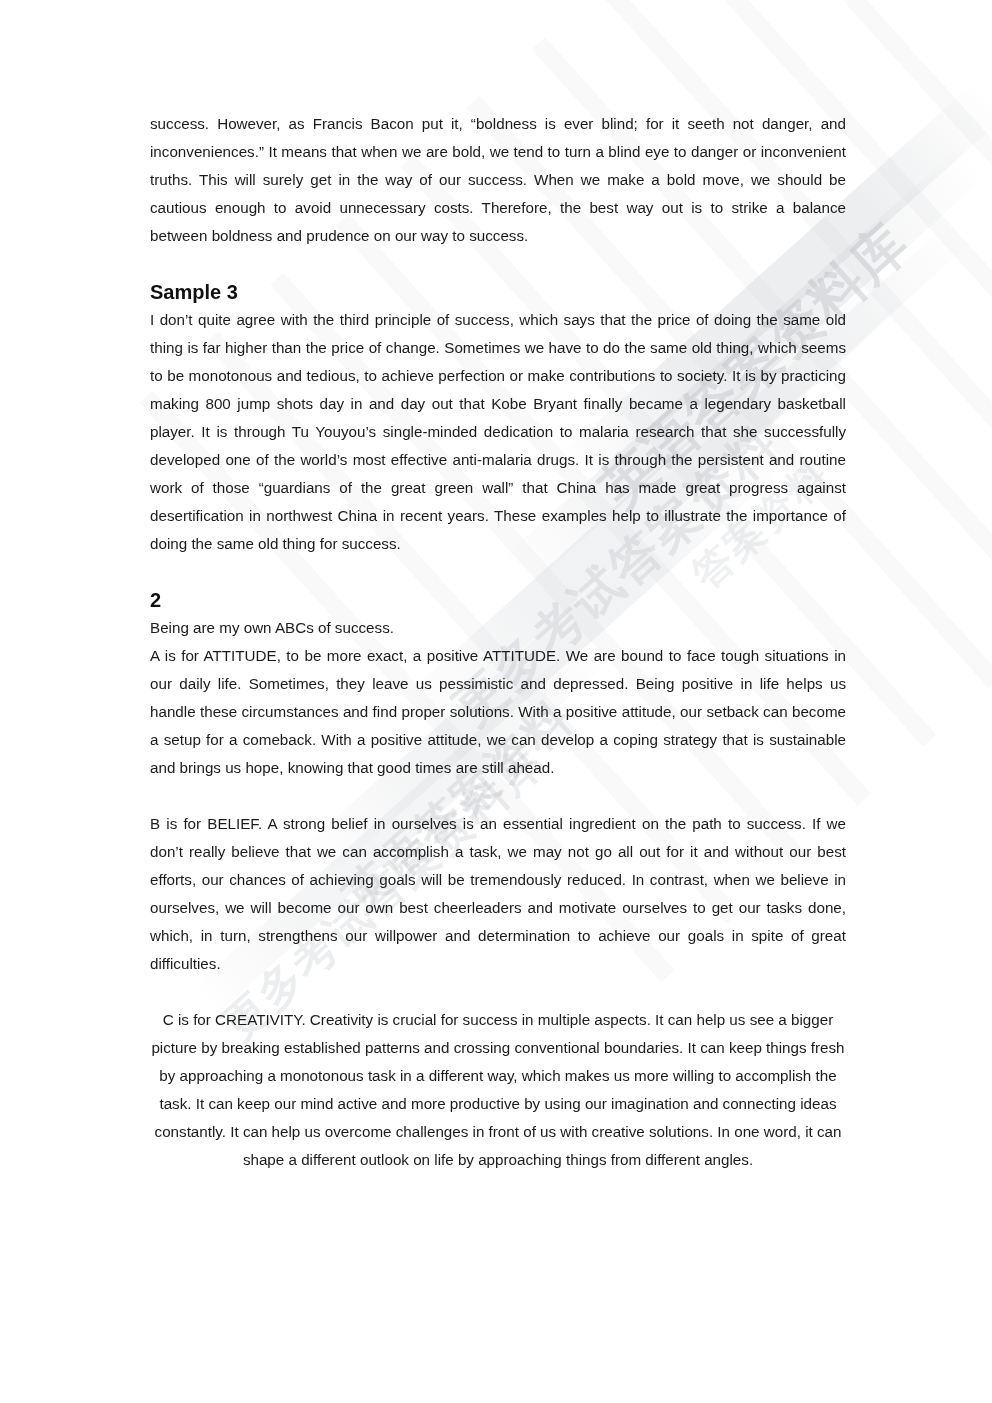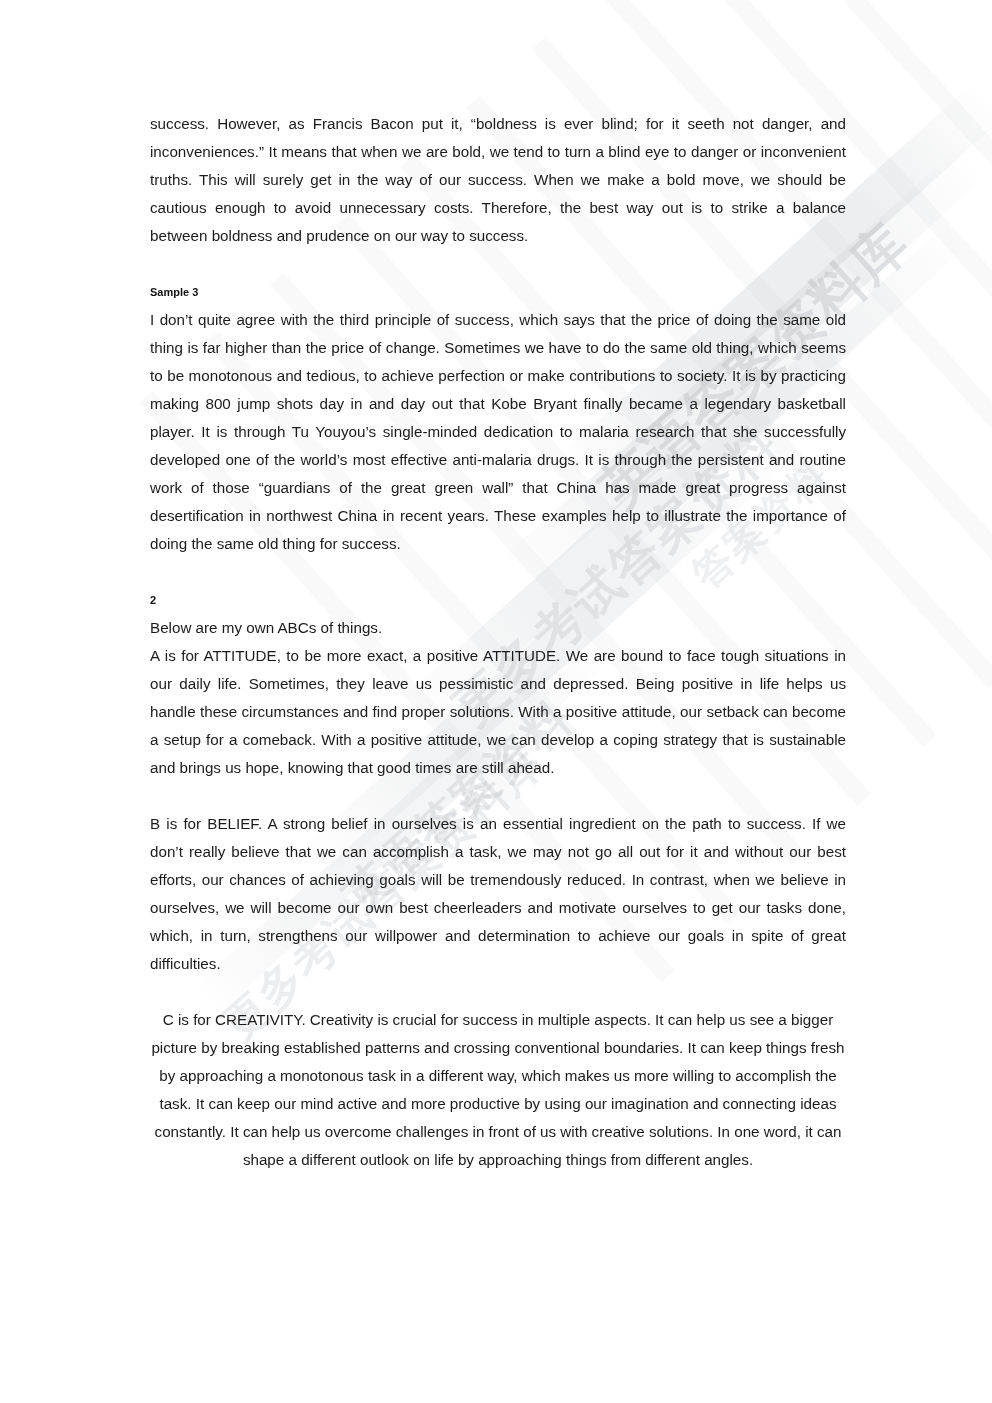--- a/index.html
+++ b/index.html
@@ -131,21 +131,21 @@
     text-align: justify;
     text-justify: inter-word;
     font-family: "Liberation Sans", sans-serif;
     font-weight: 400;
   }
   p.body:last-child { text-align: center; }
 
   .heading {
     margin: 0;
     color: #111111;
-    font-size: 11px;
+    font-size: 20px;
     line-height: 28px;
     font-weight: bold;
     font-family: "Liberation Sans", sans-serif;
   }
 
   .gap { height: 28px; }
 
   .nojust { text-align: left !important; }
 </style>
 </head>
@@ -176,21 +176,21 @@
     <div class="gap"></div>
 
     <div class="heading">Sample 3</div>
 
     <p class="body">I don’t quite agree with the third principle of success, which says that the price of doing the same old thing is far higher than the price of change. Sometimes we have to do the same old thing, which seems to be monotonous and tedious, to achieve perfection or make contributions to society. It is by practicing making 800 jump shots day in and day out that Kobe Bryant finally became a legendary basketball player. It is through Tu Youyou’s single-minded dedication to malaria research that she successfully developed one of the world’s most effective anti-malaria drugs. It is through the persistent and routine work of those “guardians of the great green wall” that China has made great progress against desertification in northwest China in recent years. These examples help to illustrate the importance of doing the same old thing for success.</p>
 
     <div class="gap"></div>
 
     <div class="heading">2</div>
 
-    <p class="body nojust">Below are my own ABCs of things.</p>
+    <p class="body nojust">Being are my own ABCs of success.</p>
 
     <p class="body">A is for ATTITUDE, to be more exact, a positive ATTITUDE. We are bound to face tough situations in our daily life. Sometimes, they leave us pessimistic and depressed. Being positive in life helps us handle these circumstances and find proper solutions. With a positive attitude, our setback can become a setup for a comeback. With a positive attitude, we can develop a coping strategy that is sustainable and brings us hope, knowing that good times are still ahead.</p>
 
     <div class="gap"></div>
 
     <p class="body">B is for BELIEF. A strong belief in ourselves is an essential ingredient on the path to success. If we don’t really believe that we can accomplish a task, we may not go all out for it and without our best efforts, our chances of achieving goals will be tremendously reduced. In contrast, when we believe in ourselves, we will become our own best cheerleaders and motivate ourselves to get our tasks done, which, in turn, strengthens our willpower and determination to achieve our goals in spite of great difficulties.</p>
 
     <div class="gap"></div>
 
     <p class="body">C is for CREATIVITY. Creativity is crucial for success in multiple aspects. It can help us see a bigger picture by breaking established patterns and crossing conventional boundaries. It can keep things fresh by approaching a monotonous task in a different way, which makes us more willing to accomplish the task. It can keep our mind active and more productive by using our imagination and connecting ideas constantly. It can help us overcome challenges in front of us with creative solutions. In one word, it can shape a different outlook on life by approaching things from different angles.</p>

